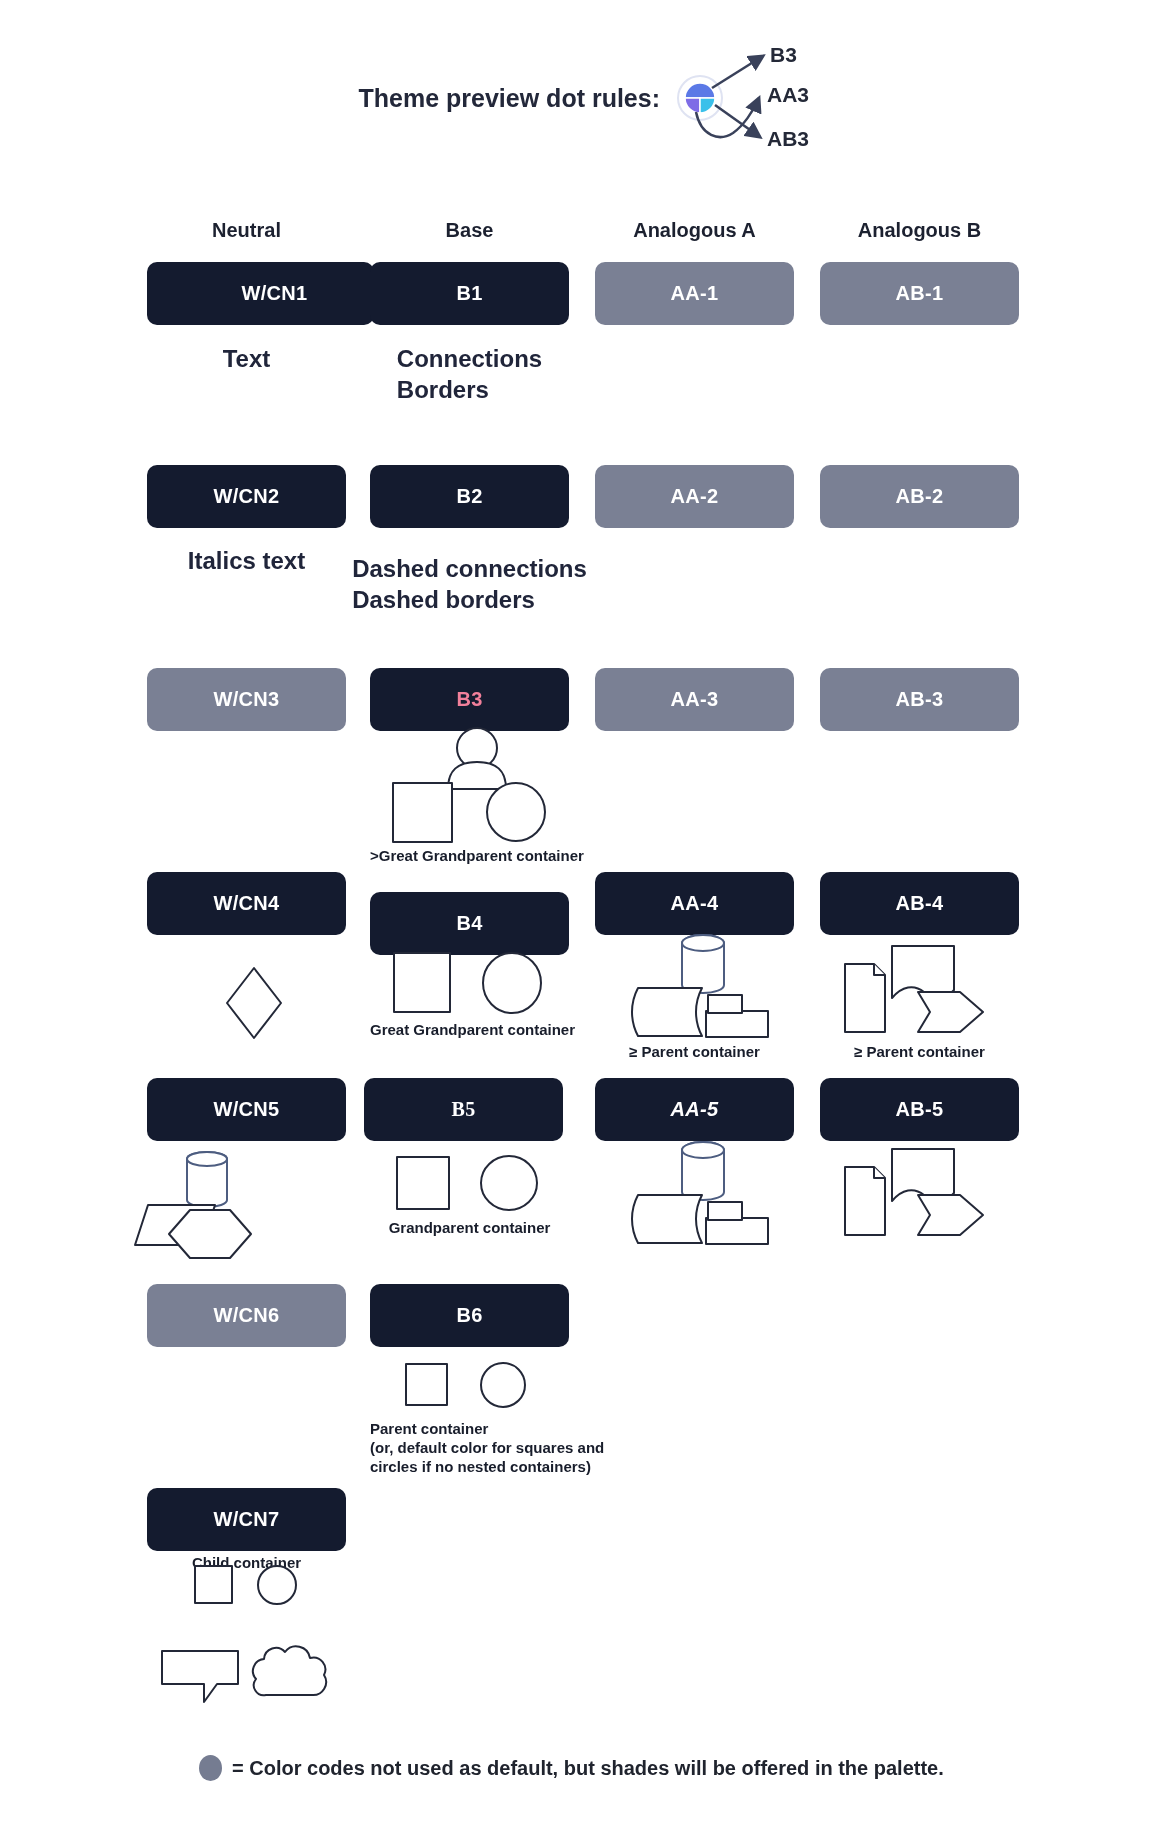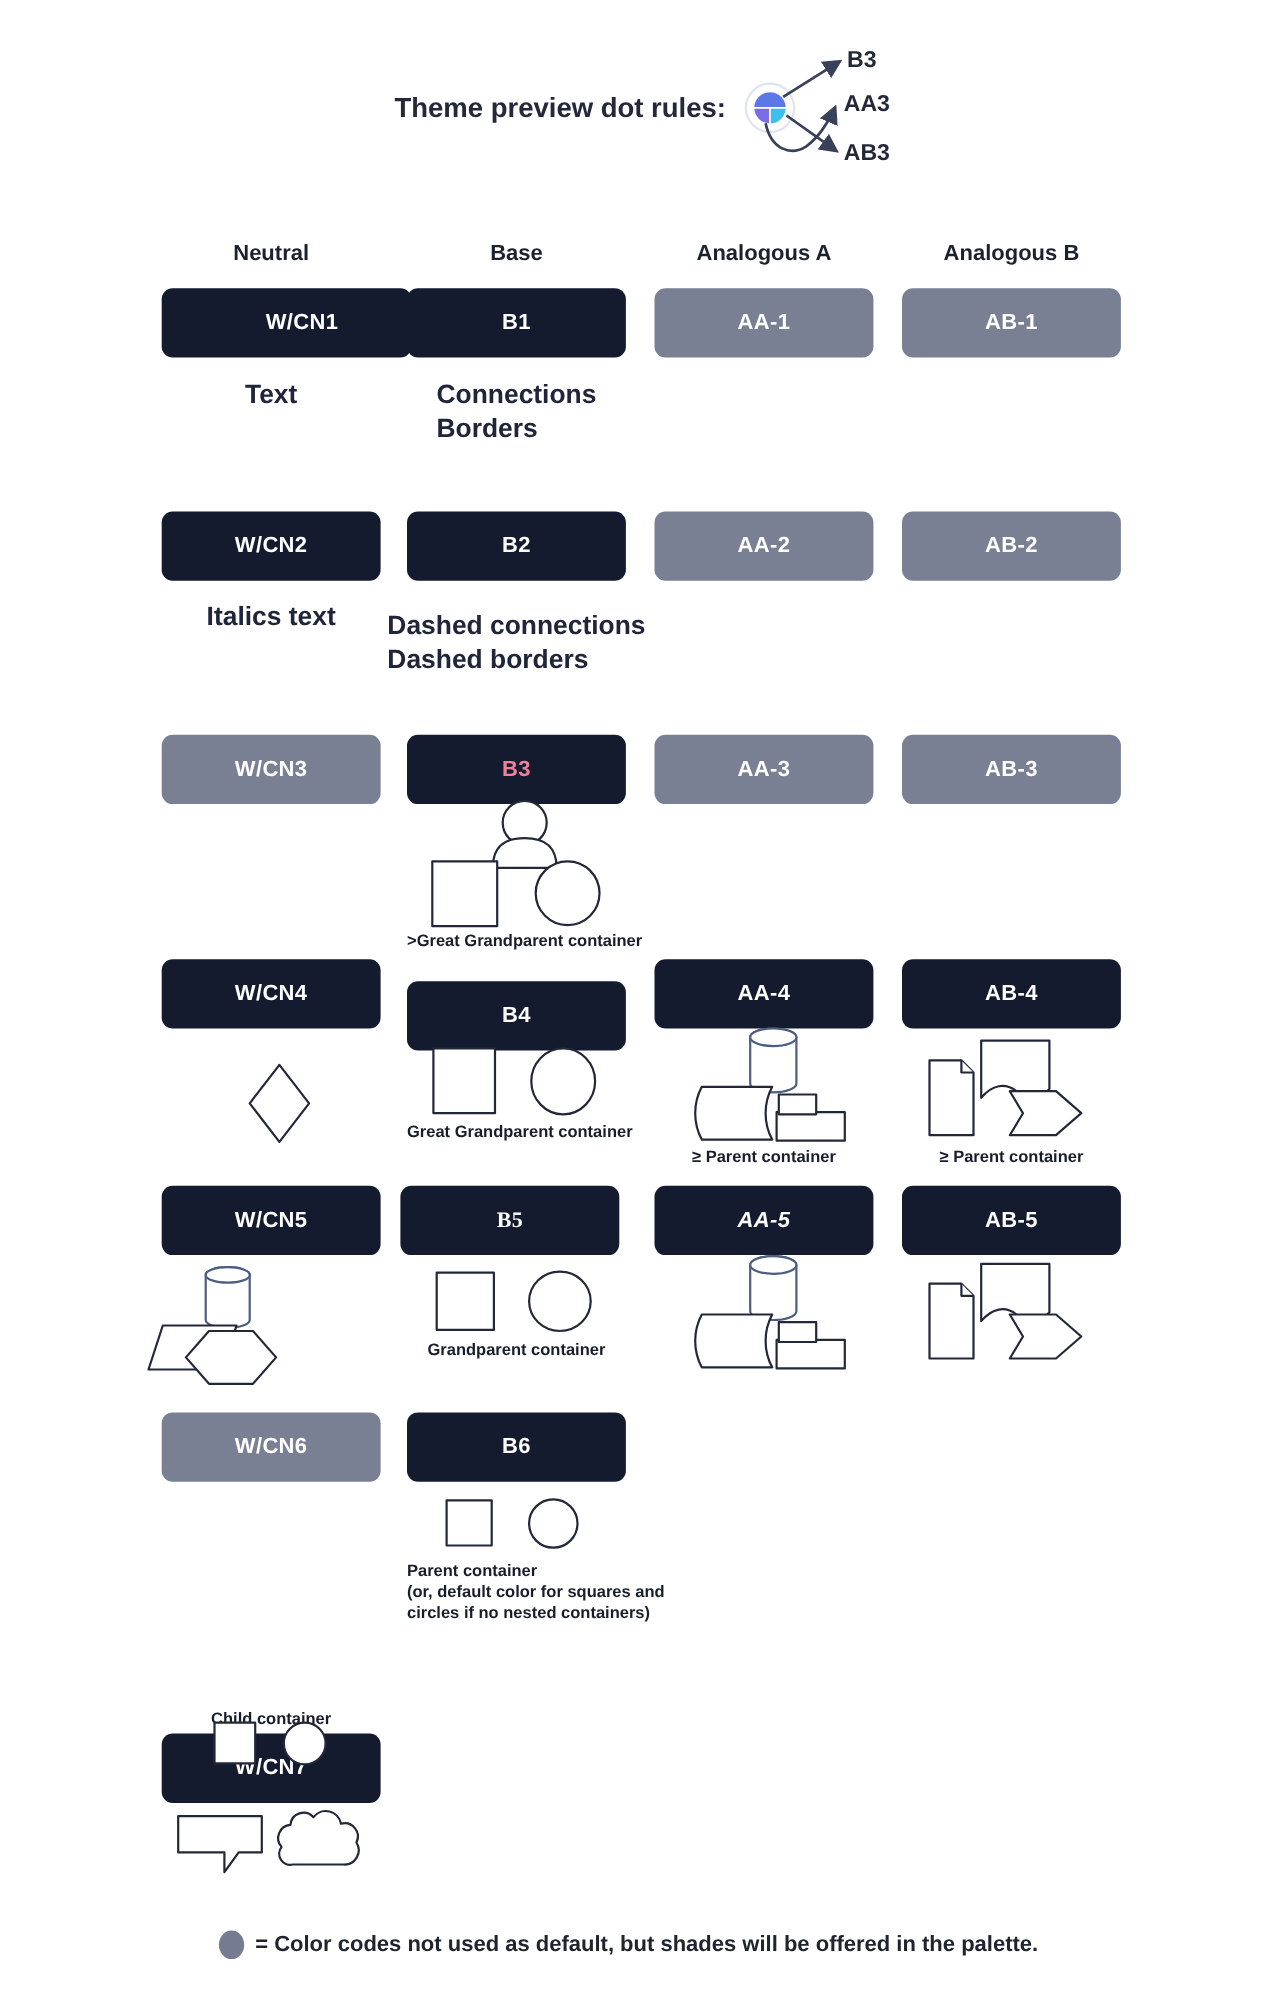--- a/index.html
+++ b/index.html
@@ -250,21 +250,21 @@
     <rect class="shape" x="1" y="1" width="41" height="41"></rect>
     <circle class="shape" cx="98" cy="22" r="22"></circle>
   </svg>
 </div>
 <div class="abs smallcap" style="left:370px;top:1419px;">
   <div>Parent container</div>
   <div>(or, default color for squares and</div>
   <div>circles if no nested containers)</div>
 </div>
 
-<div class="abs swatch dark" style="left:147px;top:1576px;">
+<div class="abs swatch dark" style="left:147px;top:1488px;">
     <span>W/CN7</span>
   </div>
 <div class="abs smallcap center" style="left:147px;top:1553px;">Child container</div>
 
 <div class="abs" style="left:194px;top:1565px;">
   <svg width="120" height="42" viewBox="0 0 120 42">
     <rect class="shape" x="1" y="1" width="37" height="37"></rect>
     <circle class="shape" cx="83" cy="20" r="19"></circle>
   </svg>
 </div>

